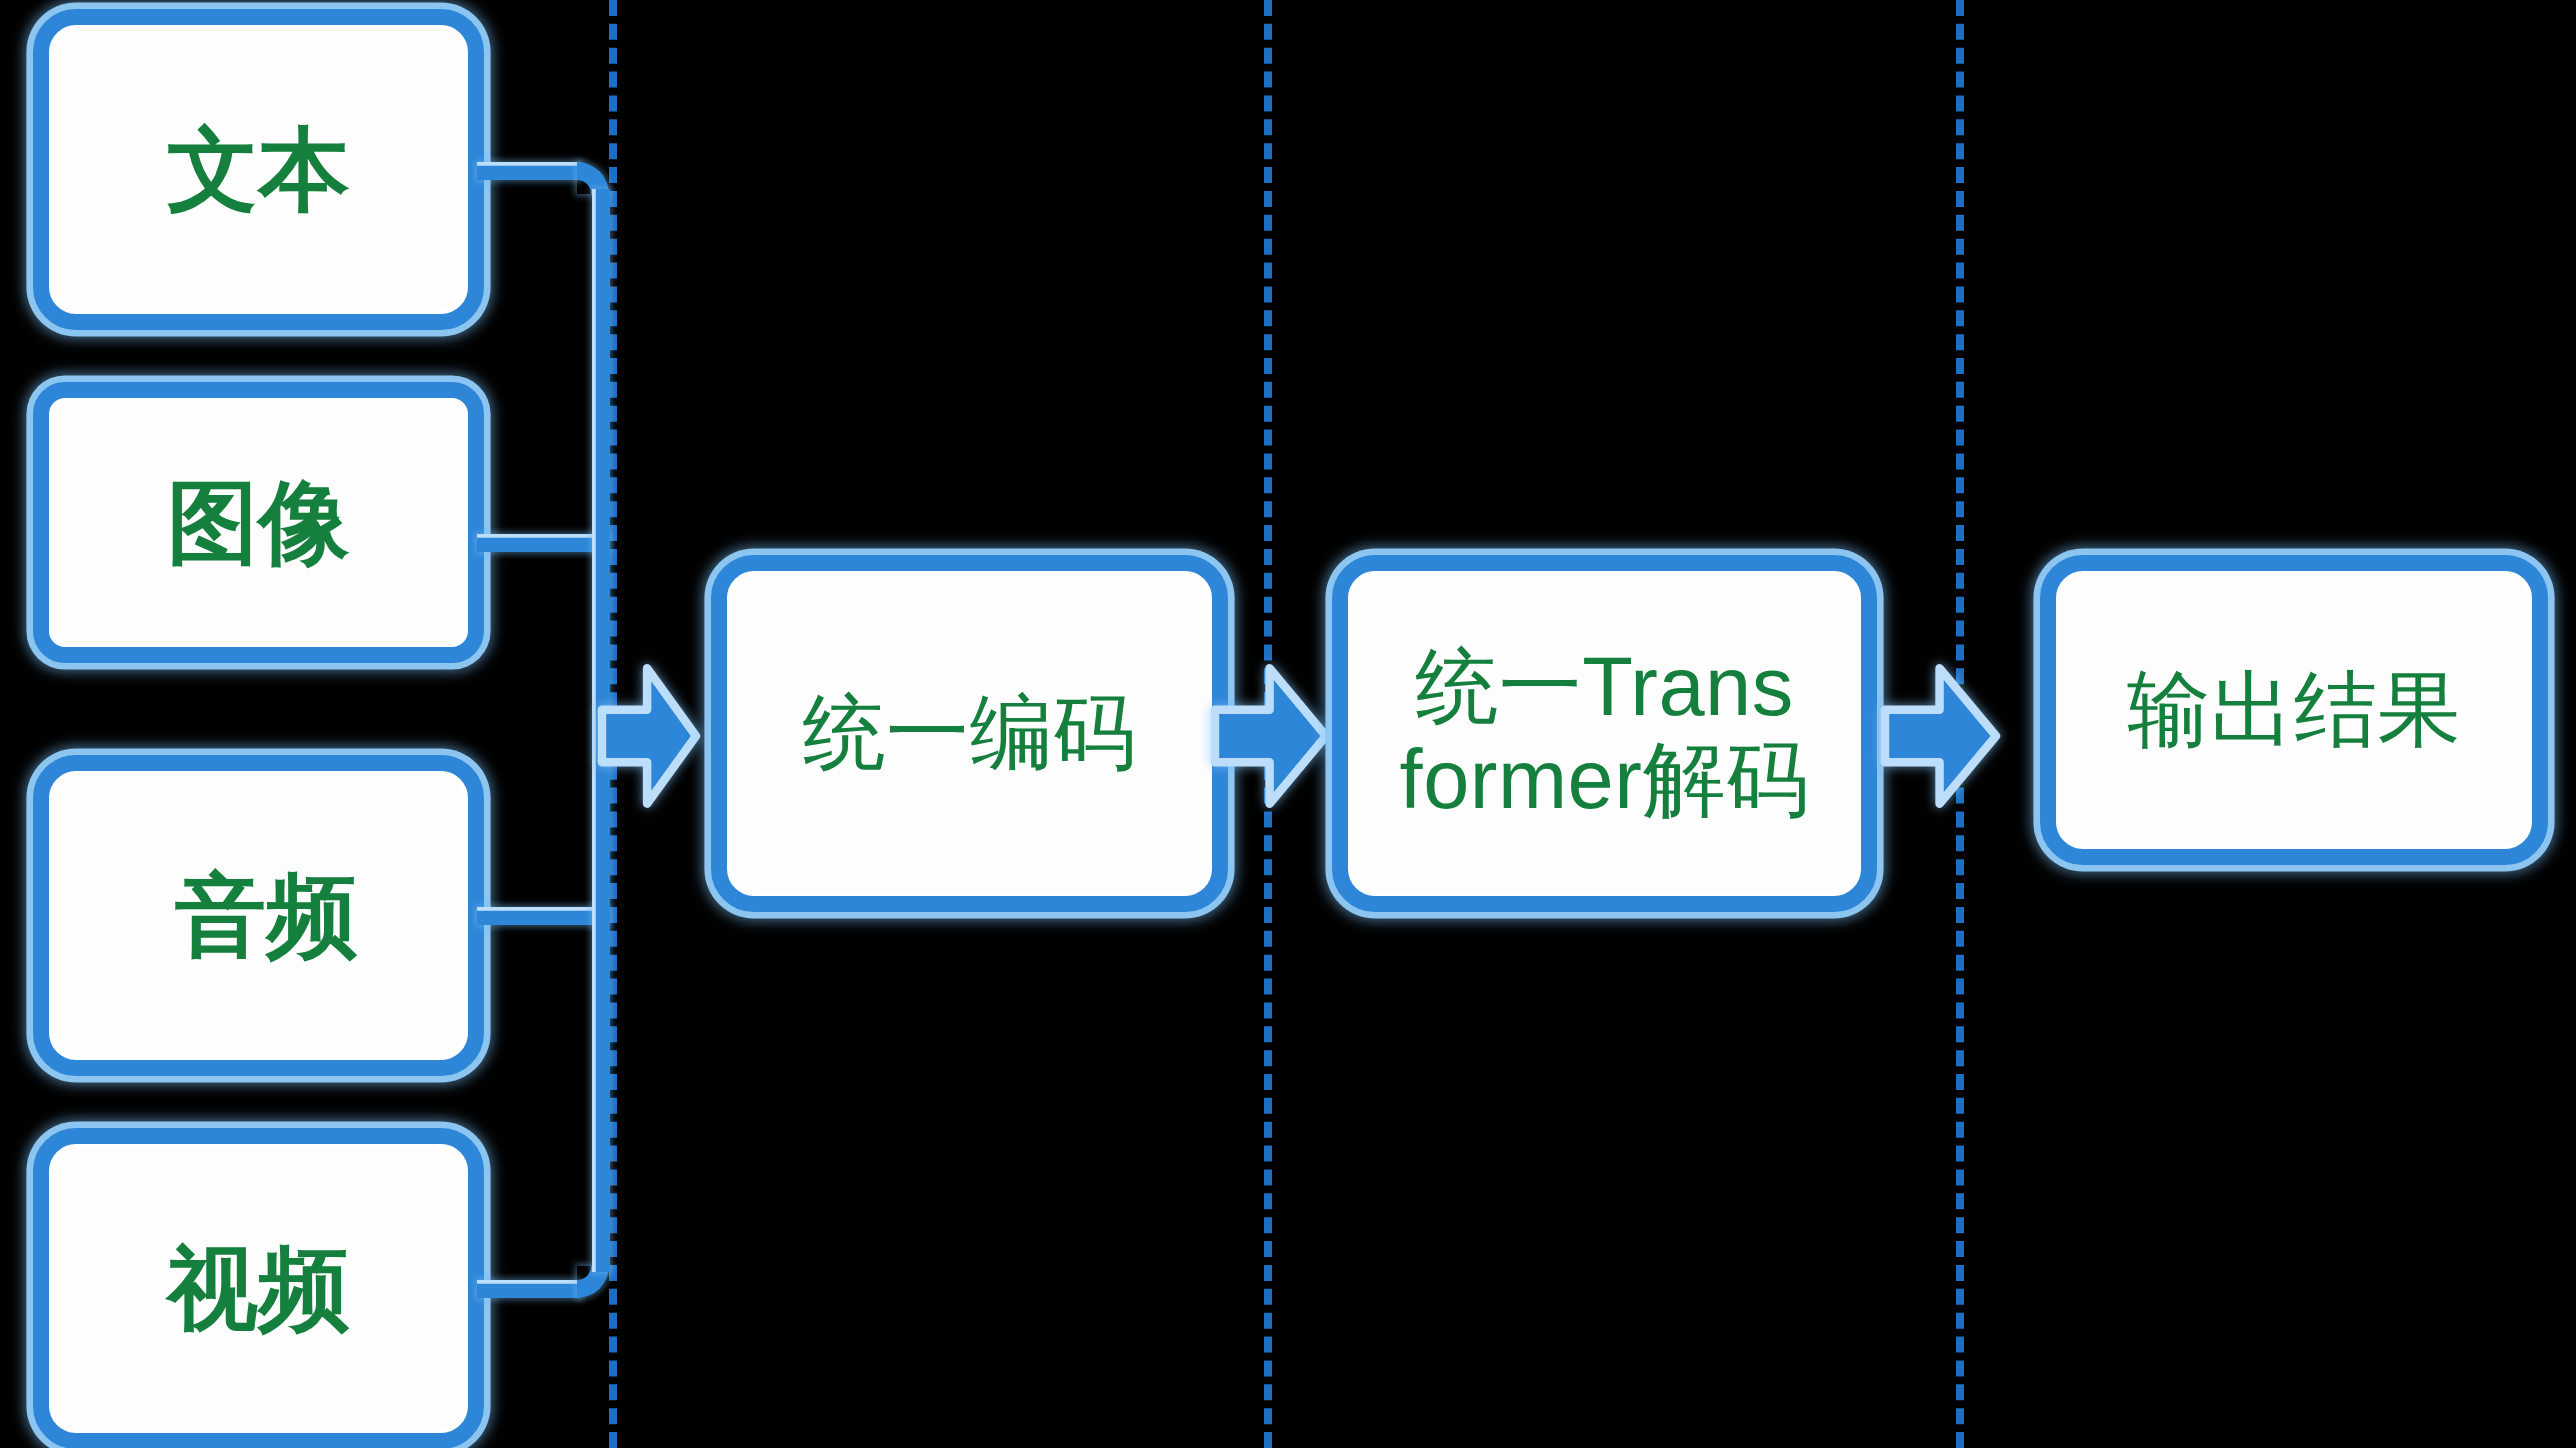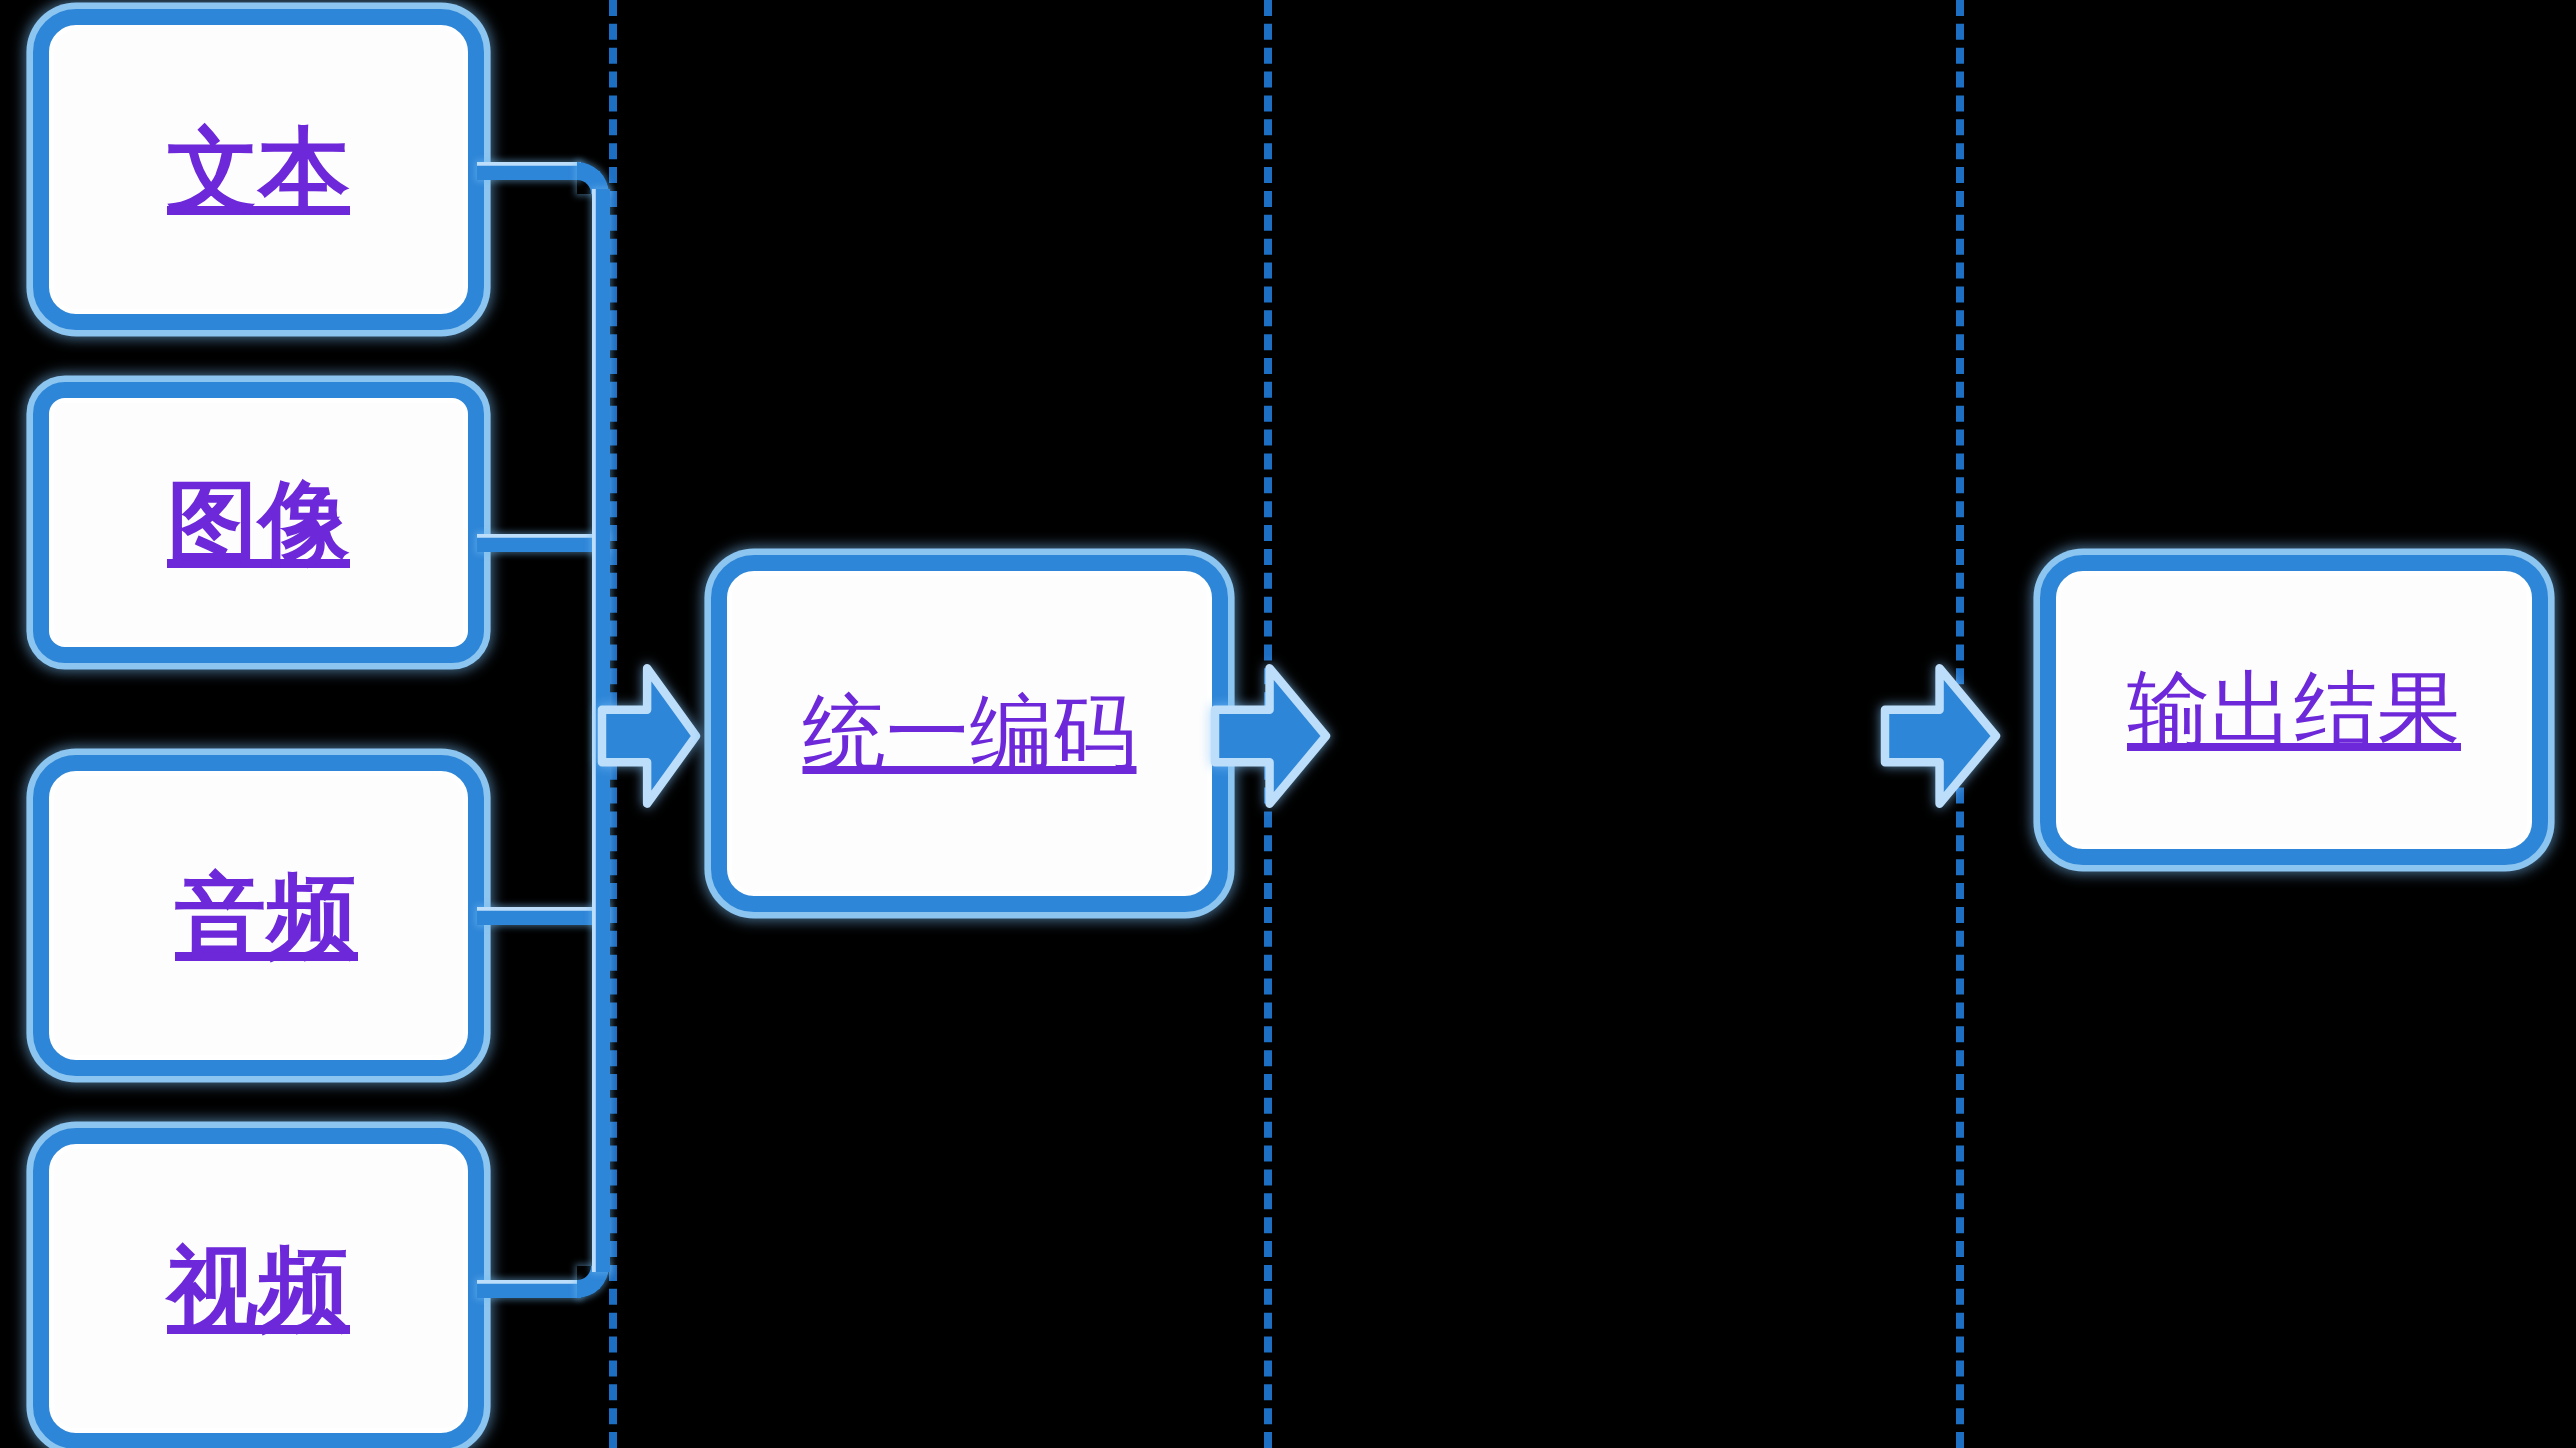--- a/index.html
+++ b/index.html
@@ -22,27 +22,26 @@
     position: absolute;
     box-sizing: border-box;
     background: #fdfdfd;
     border-style: solid;
     border-color: #2e86d8;
     border-radius: 43px;
     display: flex;
     align-items: center;
     justify-content: center;
     text-align: center;
-    color: #6d28d9;
+    color: #15803d;
     line-height: 1.12;
     box-shadow:
        0 0 0 6.6px #8cc5f0,
        0 0 13.2px 8.5px rgba(120,190,245,0.55),
        inset 0 0 0 4.7px #ffffff;
-    text-decoration: underline;
   }
   .node .label {
     display: block;
     padding: 0 13.2px;
     letter-spacing: 0.5px;
   }
 
   
   .node.input {
     border-width: 16px;
@@ -144,20 +143,26 @@
   <div class="node process" style="left:691px; top:555px; width:517px; height:357px;margin-left:20px;">
     <span class="label">统一编码</span>
   </div>
 
   <div class="block-arrow glow-soft" style="left:1215px; top:651px; width:111px; height:170px;">
     <svg width="111" height="170" viewBox="0 0 118 180">
       <polygon points="0,62 58,62 58,18 118,90 58,162 58,118 0,118" fill="#2e86d8" stroke="#bcdefa" stroke-width="9" stroke-linejoin="round"></polygon>
     </svg>
   </div>
 
+  <div class="node process two-line" style="left:1332px; top:555px; width:545px; height:357px;">
+    <span class="label">
+      <span>统一Trans</span><br>
+      <span>former解码</span>
+    </span>
+  </div>
 
   <div class="block-arrow glow-soft" style="left:1885px; top:651px; width:111px; height:170px;">
     <svg width="111" height="170" viewBox="0 0 118 180">
       <polygon points="0,62 58,62 58,18 118,90 58,162 58,118 0,118" fill="#2e86d8" stroke="#bcdefa" stroke-width="9" stroke-linejoin="round"></polygon>
     </svg>
   </div>
 
   <div class="node process" style="left:2040px; top:555px; width:508px; height:310px;">
     <span class="label">输出结果</span>
   </div>

